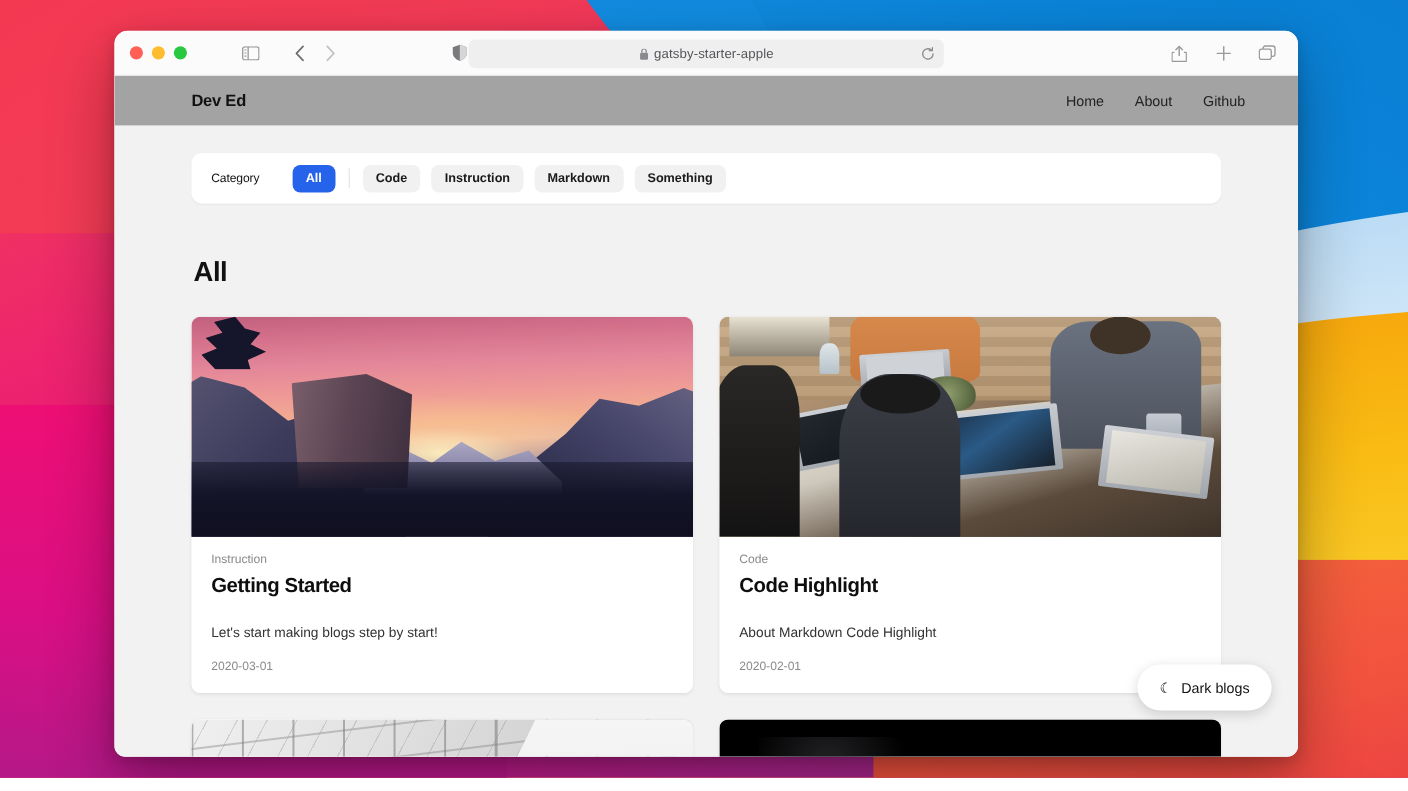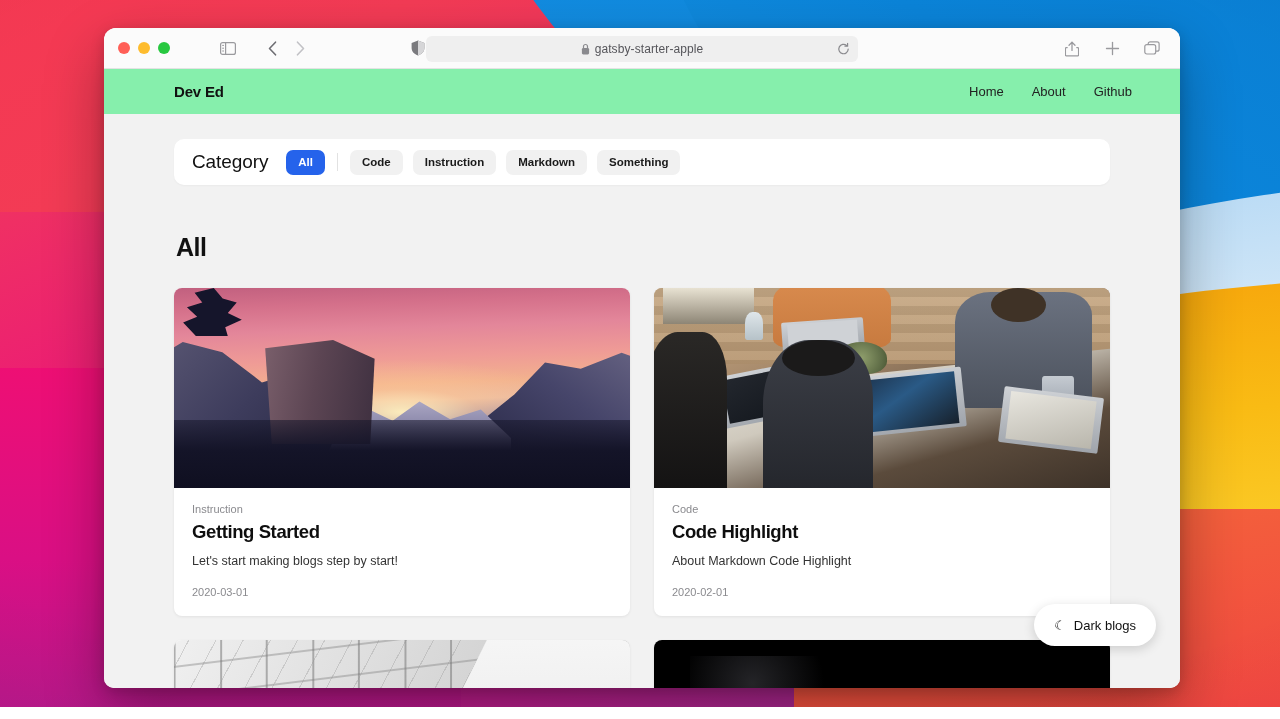--- a/index.html
+++ b/index.html
@@ -158,21 +158,21 @@
   
   .page {
     flex: 1 1 auto;
     background: #f2f2f2;
     overflow: hidden;
     display: flex;
     flex-direction: column;
   }
   .site-header {
     flex: 0 0 45px;
-    background: #86efac;
+    background: #a3a3a3;
     display: flex;
     align-items: center;
     padding: 0 48px 0 70px;
     justify-content: space-between;
   }
   .site-logo {
     font-size: 15px;
     font-weight: bold;
     color: #111;
     letter-spacing: -0.2px;
@@ -194,23 +194,23 @@
     background: #ffffff;
     border-radius: 10px;
     height: 46px;
     display: flex;
     align-items: center;
     padding: 0 18px;
     gap: 10px;
     box-shadow: 0 1px 2px rgba(0,0,0,0.035);
   }
   .category-label {
-    font-size: 19px;
+    font-size: 11px;
     color: #111;
-    margin-right: 8px;
+    margin-right: 20px;
     letter-spacing: -0.1px;
   }
   .chip {
     border: none;
     font-family: "Liberation Sans", sans-serif;
     font-size: 11.5px;
     font-weight: bold;
     color: #1a1a1a;
     background: #f1f1f1;
     border-radius: 7px;
@@ -257,21 +257,21 @@
   .card-cat {
     font-size: 11px;
     color: #8a8a8e;
     margin-bottom: 6px;
   }
   .card-title {
     font-size: 18.5px;
     font-weight: bold;
     color: #0e0e0e;
     letter-spacing: -0.4px;
-    margin-bottom: 11px;
+    margin-bottom: 25px;
   }
   .card-desc {
     font-size: 12.5px;
     color: #333;
     margin-bottom: 18px;
   }
   .card-date {
     font-size: 11px;
     color: #8a8a8e;
   }

